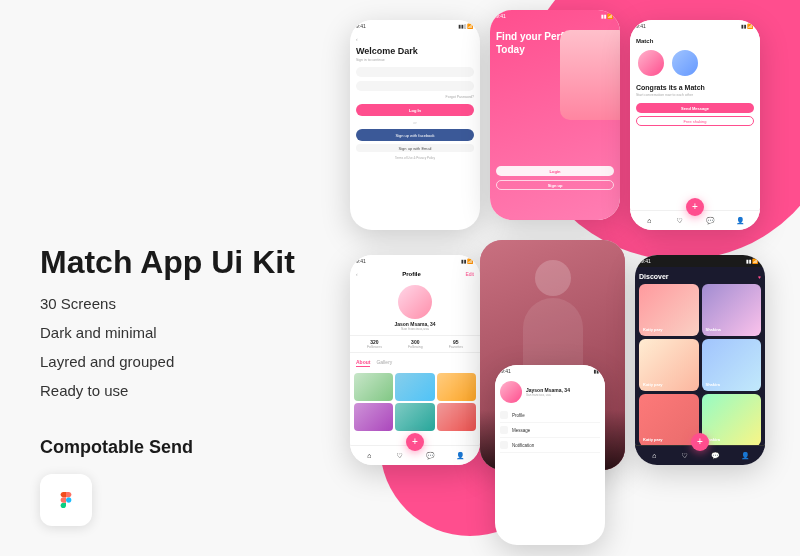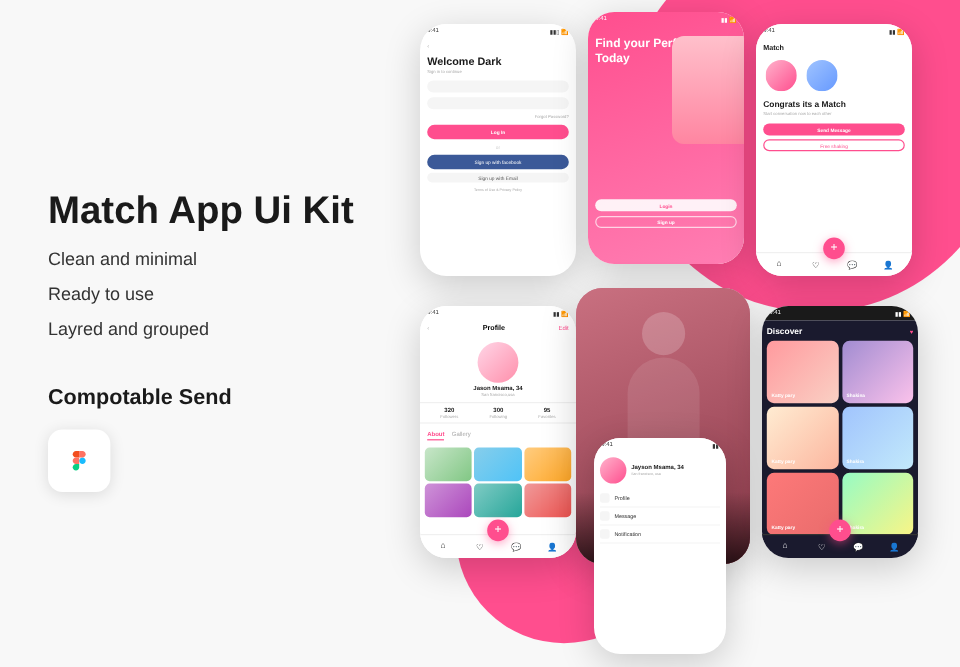--- a/index.html
+++ b/index.html
@@ -13,21 +13,21 @@
     }
 
     .left-panel {
       position: absolute;
       left: 0; top: 0;
       width: 340px;
       height: 556px;
       padding: 40px 40px 30px 40px;
       display: flex;
       flex-direction: column;
-      justify-content: center;
+      justify-content: flex-end;
     }
 
     .app-title {
       font-size: 32px;
       font-weight: 800;
       color: #1a1a1a;
       line-height: 1.2;
       margin-bottom: 8px;
     }
 
@@ -640,23 +640,24 @@
       margin-top: 4px;
     }
   </style>
 </head>
 <body>
 
 <div class="left-panel">
   <h1 class="app-title">Match App Ui Kit</h1>
 
   <ul class="features-list">
-    <li>Clean and minimal</li>
+    <li>30 Screens</li>
+    <li>Dark and minimal</li>
+    <li>Layred and grouped</li>
     <li>Ready to use</li>
-    <li>Layred and grouped</li>
   </ul>
 
   <p class="compatible-label">Compotable Send</p>
 
   <div class="figma-icon">
     <svg class="figma-svg" viewBox="0 0 38 57" fill="none" xmlns="http://www.w3.org/2000/svg">
       <path d="M19 28.5C19 25.48 21.46 23 24.5 23C27.54 23 30 25.48 30 28.5C30 31.52 27.54 34 24.5 34C21.46 34 19 31.52 19 28.5Z" fill="#1ABCFE"></path>
       <path d="M8 39.5C8 36.48 10.46 34 13.5 34H19V39.5C19 42.52 16.54 45 13.5 45C10.46 45 8 42.52 8 39.5Z" fill="#0ACF83"></path>
       <path d="M19 12V23H24.5C27.54 23 30 20.52 30 17.5C30 14.48 27.54 12 24.5 12H19Z" fill="#FF7262"></path>
       <path d="M8 17.5C8 20.52 10.46 23 13.5 23H19V12H13.5C10.46 12 8 14.48 8 17.5Z" fill="#F24E1E"></path>

